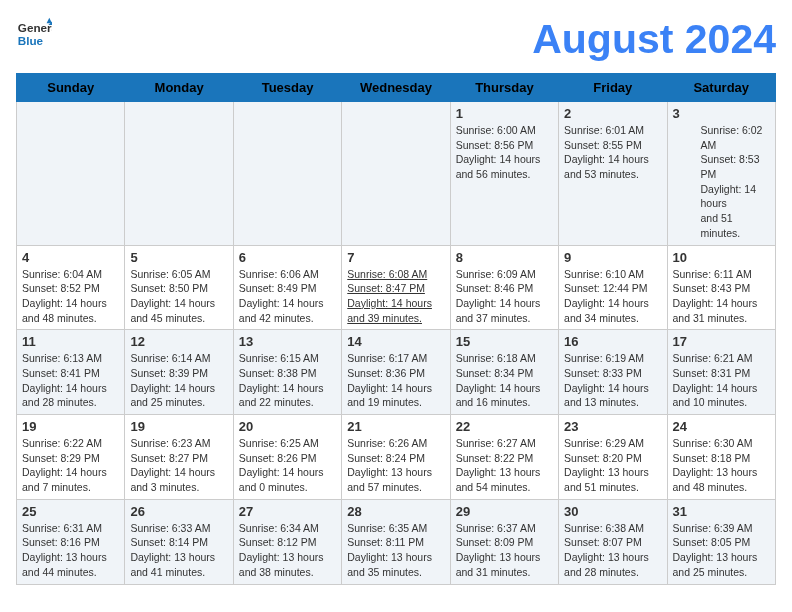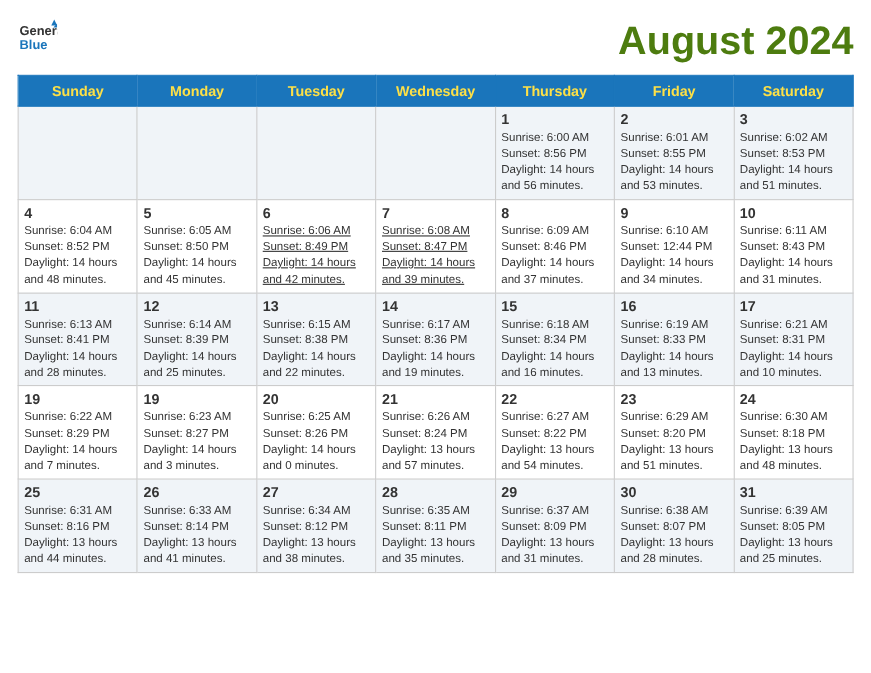--- a/index.html
+++ b/index.html
@@ -22,36 +22,36 @@
       gap: 4px;
     }
     .logo-icon {
       width: 36px;
       height: 36px;
     }
     .title-area {
       text-align: right;
     }
     .calendar-title {
-      font-size: 36px;
+      font-size: 41px;
       font-weight: bold;
-      color: #4d7c0f;
+      color: #3b82f6;
     }
     .calendar-subtitle {
       font-size: 15px;
       color: #555;
     }
     table {
       width: 100%;
       border-collapse: collapse;
       font-size: 11px;
     }
     .day-header {
       background-color: #1a75bb;
-      color: #fde047;
+      color: #000000;
       text-align: center;
       padding: 6px 4px;
       font-weight: bold;
       font-size: 13px;
       border: 1px solid #1a75bb;
     }
     td {
       border: 1px solid #ccc;
       vertical-align: top;
       padding: 4px 5px;
@@ -122,21 +122,21 @@
         </td>
         <td class="alt-row">
           <span class="date-num">2</span>
           <div class="cell-text" style="white-space: pre-line;">Sunrise: 6:01 AM
 Sunset: 8:55 PM
 Daylight: 14 hours
 and 53 minutes.</div>
         </td>
         <td class="alt-row">
           <span class="date-num">3</span>
-          <div class="cell-text" style="white-space: pre-line;">Sunrise: 6:02 AM
+          <div class="cell-text" style="white-space: pre-line; margin-left: 28px;">Sunrise: 6:02 AM
 Sunset: 8:53 PM
 Daylight: 14 hours
 and 51 minutes.</div>
         </td>
       </tr>
       <tr>
         <td>
           <span class="date-num">4</span>
           <div class="cell-text" style="white-space: pre-line;">Sunrise: 6:04 AM
 Sunset: 8:52 PM
@@ -145,21 +145,21 @@
         </td>
         <td>
           <span class="date-num">5</span>
           <div class="cell-text" style="white-space: pre-line;">Sunrise: 6:05 AM
 Sunset: 8:50 PM
 Daylight: 14 hours
 and 45 minutes.</div>
         </td>
         <td>
           <span class="date-num">6</span>
-          <div class="cell-text" style="white-space: pre-line; text-decoration: underline;">Sunrise: 6:06 AM
+          <div class="cell-text" style="white-space: pre-line;">Sunrise: 6:06 AM
 Sunset: 8:49 PM
 Daylight: 14 hours
 and 42 minutes.</div>
         </td>
         <td>
           <span class="date-num">7</span>
           <div class="cell-text" style="white-space: pre-line; text-decoration: underline;">Sunrise: 6:08 AM
 Sunset: 8:47 PM
 Daylight: 14 hours
 and 39 minutes.</div>

